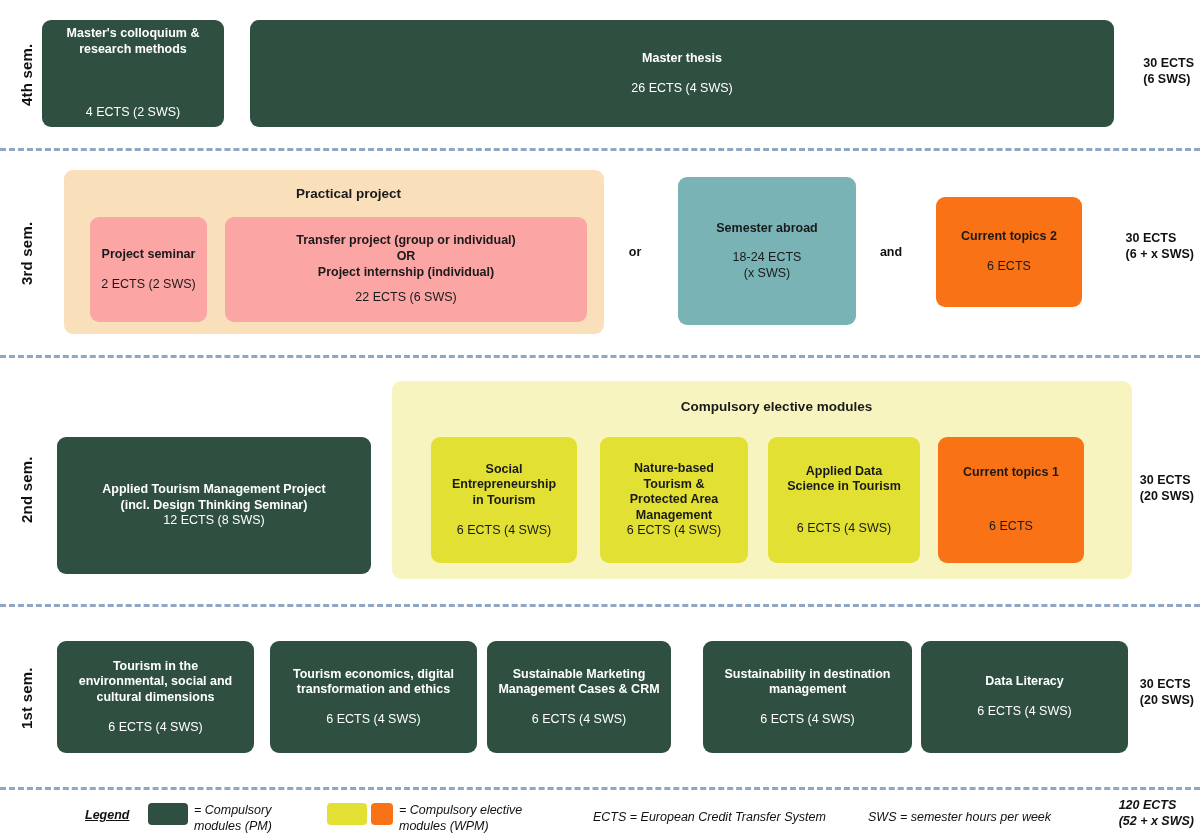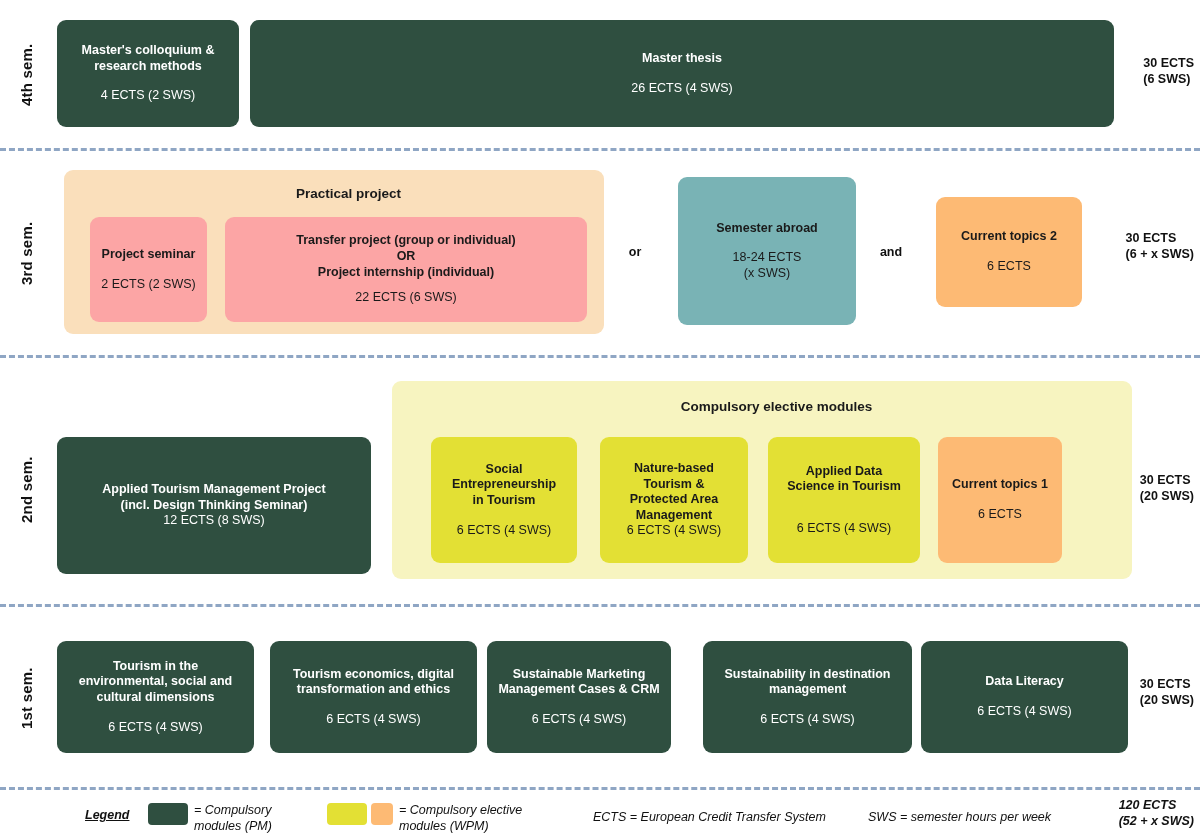--- a/index.html
+++ b/index.html
@@ -45,21 +45,21 @@
   }
   .box .title { font-weight:bold; font-size:12.5px; }
   .box .sub { font-size:12.5px; }
   .gap-sm { height:10px; }
   .gap-md { height:14px; }
 
   .dark { background:#2f4f40; color:#ffffff; }
   .orange-light { background:#fadfbb; color:#1a1a1a; }
   .orange { background:#fca5a5; color:#1a1a1a; }
   .teal { background:#79b3b5; color:#1a1a1a; }
-  .pink { background:#fdba74; color:#1a1a1a; }
+  .pink { background:#f97316; color:#1a1a1a; }
   .yellow-light { background:#f7f4c0; color:#1a1a1a; }
   .yellow { background:#e3e034; color:#1a1a1a; }
 
   .conn-label {
     position:absolute;
     font-weight:bold;
     font-size:12.5px;
     text-align:center;
     color:#111;
   }
@@ -103,21 +103,21 @@
     color:#111;
   }
 </style>
 </head>
 <body>
 
 <div class="canvas">
 
   <div class="sem-label" style="left:18px; top:40px; height:70px; width:20px;">4th sem.</div>
 
-  <div class="box dark" style="left:57px; top:20px; width:182px; height:107px;">
+  <div class="box dark" style="left:42px; top:20px; width:182px; height:107px;justify-content:space-between;">
     <div class="title" style="white-space: pre-line;">Master's colloquium &amp;
 research methods</div>
     <div class="gap-md"></div>
     <div class="sub">4 ECTS (2 SWS)</div>
   </div>
 
   <div class="box dark" style="left:250px; top:20px; width:864px; height:107px;">
     <div class="title">Master thesis</div>
     <div class="gap-md"></div>
     <div class="sub">26 ECTS (4 SWS)</div>
@@ -201,21 +201,21 @@
     <div class="sub">6 ECTS (4 SWS)</div>
   </div>
 
   <div class="box yellow" style="left:768px; top:437px; width:152px; height:126px;gap:6px;">
     <div class="title" style="white-space:pre-line;">Applied Data
 Science in Tourism</div>
     <div class="gap-md"></div>
     <div class="sub">6 ECTS (4 SWS)</div>
   </div>
 
-  <div class="box pink" style="left:938px; top:437px; width:124px; height:126px;">
+  <div class="box pink" style="left:938px; top:437px; width:146px; height:126px;gap:12px;">
     <div class="title">Current topics 1</div>
     <div class="gap-md"></div>
     <div class="sub">6 ECTS</div>
   </div>
 
   <div class="ects-right" style="top:472px; right:6px;">
     <div>30 ECTS</div>
     <div>(20 SWS)</div>
   </div>
 

